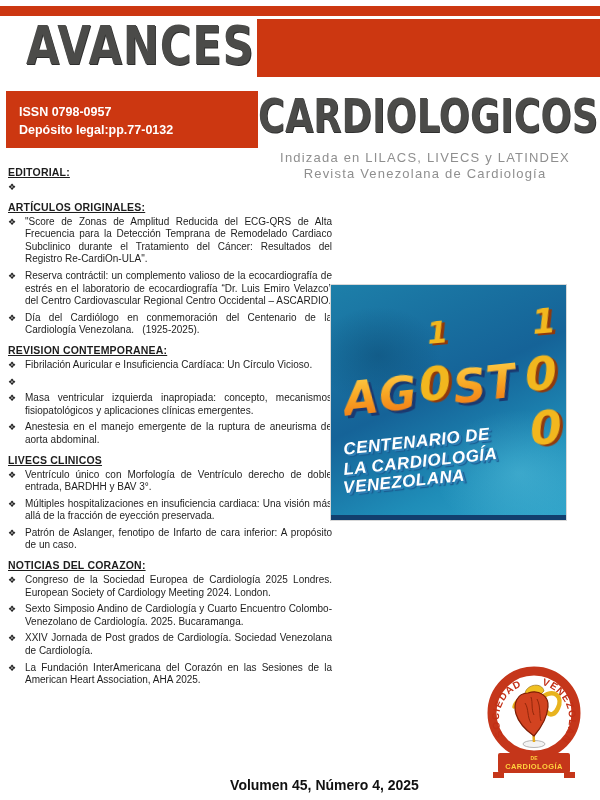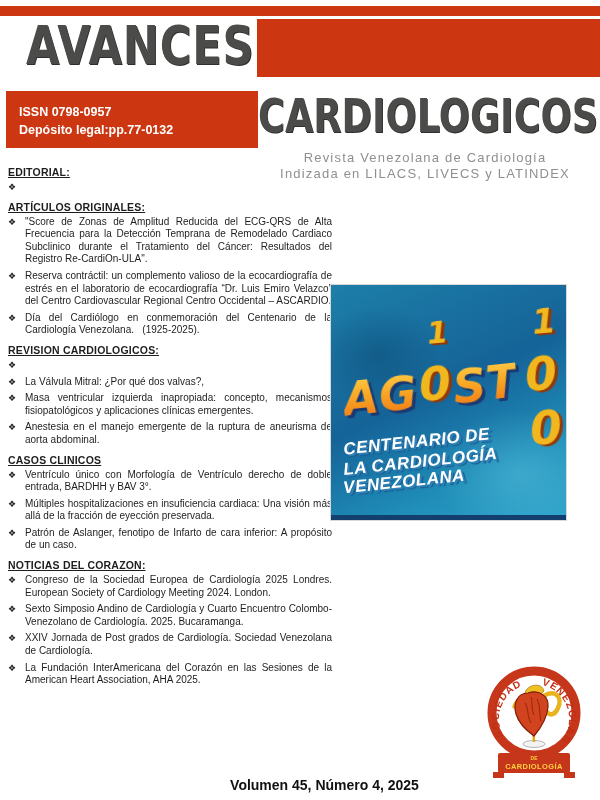--- a/index.html
+++ b/index.html
@@ -87,22 +87,22 @@
 
   <div class="top-strip"></div>
   <div class="red-block"></div>
   <div class="title-avances">AVANCES</div>
   <div class="issn-bar">
     <div>ISSN 0798-0957</div>
     <div>Depósito legal:pp.77-0132</div>
   </div>
   <div class="title-cardio">CARDIOLOGICOS</div>
   <div class="subtitle">
+    <div>Indizada en LILACS, LIVECS y LATINDEX</div>
     <div>Revista Venezolana de Cardiología</div>
-    <div>Indizada en LILACS, LIVECS y LATINDEX</div>
   </div>
 
   <div class="toc">
 
     <div class="sec">
       <h3>EDITORIAL:</h3>
       <div class="item">
         <span class="bullet">❖</span>
       </div>
     </div>
@@ -120,40 +120,40 @@
     </div>
 
     <div class="sec">
       <div class="item">
         <span class="bullet">❖</span>
         <span>Día del Cardiólogo en conmemoración del Centenario de la Cardiología Venezolana.&nbsp;&nbsp; (1925-2025).</span>
       </div>
     </div>
 
     <div class="sec">
-      <h3>REVISION CARDIOLOGICOS:</h3>
-      <div class="item">
-        <span class="bullet">❖</span>
-      </div>
-      <div class="item">
-        <span class="bullet">❖</span>
-        <span>La Válvula Mitral: ¿Por qué dos valvas?,</span>
+      <h3>REVISION CONTEMPORANEA:</h3>
+      <div class="item">
+        <span class="bullet">❖</span>
+        <span>Fibrilación Auricular e Insuficiencia Cardíaca: Un Círculo Vicioso.</span>
+      </div>
+      <div class="item">
+        <span class="bullet">❖</span>
       </div>
       <div class="item">
         <span class="bullet">❖</span>
         <span>Masa ventricular izquierda inapropiada: concepto, mecanismos fisiopatológicos y aplicaciones clínicas emergentes.</span>
       </div>
       <div class="item">
         <span class="bullet">❖</span>
         <span>Anestesia en el manejo emergente de la ruptura de aneurisma de aorta abdominal.</span>
       </div>
     </div>
 
     <div class="sec">
-      <h3>CASOS CLINICOS</h3>
+      <h3>LIVECS CLINICOS</h3>
       <div class="item">
         <span class="bullet">❖</span>
         <span>Ventrículo único con Morfología de Ventrículo derecho de doble entrada, BARDHH y BAV 3°.</span>
       </div>
       <div class="item">
         <span class="bullet">❖</span>
         <span>Múltiples hospitalizaciones en insuficiencia cardiaca: Una visión más allá de la fracción de eyección preservada.</span>
       </div>
       <div class="item">
         <span class="bullet">❖</span>

